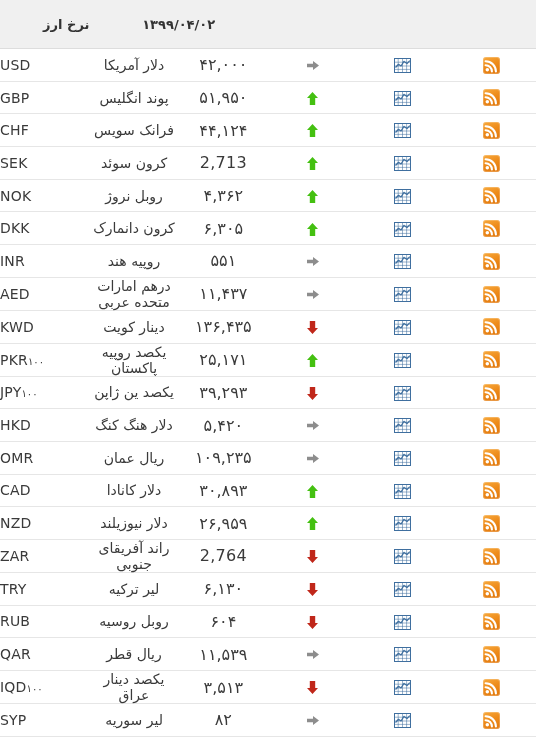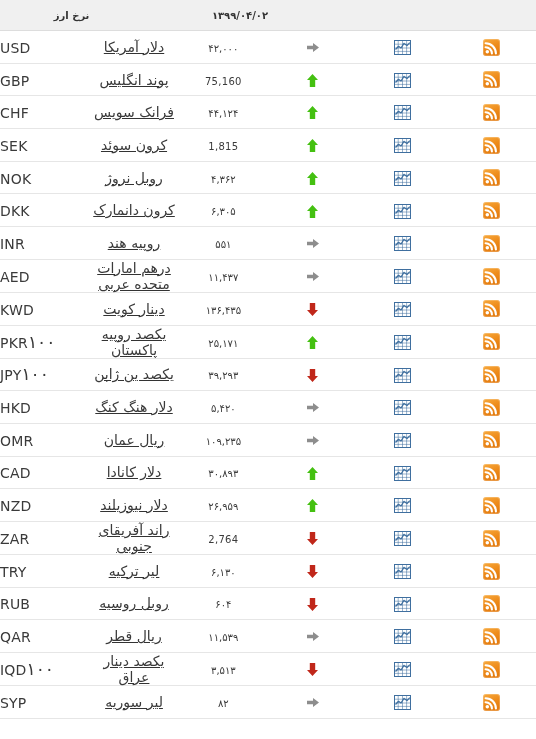--- a/index.html
+++ b/index.html
@@ -19,30 +19,30 @@
   .rate-table {
     width: 536px;
     border-collapse: collapse;
     table-layout: fixed;
   }
 
   
   .rate-table thead th {
     background: #f0f0f0;
     border-bottom: 1px solid #dddddd;
-    height: 30px;
+    height: 48px;
     padding: 0;
     font-weight: bold;
-    font-size: 10px;
+    font-size: 13px;
     color: #333333;
     vertical-align: middle;
   }
   .th-blank { background: #ffffff; border-bottom: 1px solid #dddddd; }
   .th-date {
-    text-align: right;
+    text-align: center;
     padding-left: 16px;
     font-size: 13.5px;
     letter-spacing: .2px;
   }
   .th-title {
     text-align: right;
     padding-right: 14px;
     font-size: 15px;
   }
 
@@ -53,39 +53,39 @@
     padding: 0;
     vertical-align: middle;
     font-size: 13.5px;
     background: #ffffff;
   }
 
   .c-rss   { width: 56px;  text-align: center; }
   .c-chart { width: 44px;  text-align: center; }
   .c-trend { width: 42px;  text-align: center; }
   .c-value { width: 136px; text-align: center; direction: ltr; }
-  .c-name  { width: 180px; text-align: center; padding-left: 6px; text-decoration: underline; }
+  .c-name  { width: 180px; text-align: center; padding-left: 6px; }
   .c-code  { width: 78px;  text-align: left; padding-left: 16px; direction: ltr; margin-top: 16px; }
 
   .c-value span {
     font-family: "DejaVu Sans", "Liberation Sans", sans-serif;
-    font-size: 10px;
+    font-size: 16px;
     color: #3a3a3a;
     letter-spacing: .3px;
   }
   .c-name span {
     font-size: 14px;
     color: #3a3a3a;
   }
   .c-code span {
     font-size: 14px;
     color: #3a3a3a;
     letter-spacing: .2px;
   }
-  .c-code .sup100 { font-size: 17px; }
+  .c-code .sup100 { font-size: 10px; }
 
   
   .rss-icon {
     display: inline-block;
     width: 17px;
     height: 17px;
     border-radius: 3px;
     background: linear-gradient(160deg, #f5a council, #e8730f);
     background: linear-gradient(160deg, #f7a93c 0%, #ee8c1c 45%, #e0760b 100%);
     position: relative;
@@ -153,21 +153,21 @@
             </svg></span></td>
         <td class="c-chart"><span class="chart-icon"><svg width="17" height="15" viewBox="0 0 17 15">
               <rect x="0.5" y="0.5" width="16" height="14" fill="#ffffff" stroke="#3f6f9f" stroke-width="1"></rect>
               <path d="M0.5 4.2H16.5M0.5 8H16.5M0.5 11.4H16.5" stroke="#3f6f9f" stroke-width="0.7" opacity="0.75"></path>
               <path d="M4.2 0.5V14.5M8.5 0.5V14.5M12.6 0.5V14.5" stroke="#3f6f9f" stroke-width="0.7" opacity="0.75"></path>
               <polyline points="1.5,9.5 4.5,6.3 7,8 10,3.4 13,5.6 15.8,2.6" fill="none" stroke="#3f6f9f" stroke-width="1.3" stroke-linejoin="round"></polyline>
             </svg></span></td>
         <td class="c-trend"><span class="trend"><svg width="13" height="15" viewBox="0 0 13 15">
               <path d="M6.5 1 L12 7 H9.2 V14 H3.8 V7 H1 Z" fill="#44c011"></path>
             </svg></span></td>
-        <td class="c-value"><span>75,160</span></td>
+        <td class="c-value"><span>۵۱,۹۵۰</span></td>
         <td class="c-name"><span>پوند انگلیس</span></td>
         <td class="c-code"><span>GBP</span><span class="sup100"></span></td>
       </tr>
       <tr>
         <td class="c-rss"><span class="rss-icon"><svg width="17" height="17" viewBox="0 0 17 17">
               <circle cx="4.3" cy="12.7" r="1.75" fill="#ffffff"></circle>
               <path d="M2.6 8.2a6.3 6.3 0 0 1 6.3 6.3" stroke="#ffffff" stroke-width="2.1" fill="none" stroke-linecap="round"></path>
               <path d="M2.6 4.2a10.3 10.3 0 0 1 10.3 10.3" stroke="#ffffff" stroke-width="2.1" fill="none" stroke-linecap="round"></path>
             </svg></span></td>
         <td class="c-chart"><span class="chart-icon"><svg width="17" height="15" viewBox="0 0 17 15">
@@ -191,21 +191,21 @@
             </svg></span></td>
         <td class="c-chart"><span class="chart-icon"><svg width="17" height="15" viewBox="0 0 17 15">
               <rect x="0.5" y="0.5" width="16" height="14" fill="#ffffff" stroke="#3f6f9f" stroke-width="1"></rect>
               <path d="M0.5 4.2H16.5M0.5 8H16.5M0.5 11.4H16.5" stroke="#3f6f9f" stroke-width="0.7" opacity="0.75"></path>
               <path d="M4.2 0.5V14.5M8.5 0.5V14.5M12.6 0.5V14.5" stroke="#3f6f9f" stroke-width="0.7" opacity="0.75"></path>
               <polyline points="1.5,9.5 4.5,6.3 7,8 10,3.4 13,5.6 15.8,2.6" fill="none" stroke="#3f6f9f" stroke-width="1.3" stroke-linejoin="round"></polyline>
             </svg></span></td>
         <td class="c-trend"><span class="trend"><svg width="13" height="15" viewBox="0 0 13 15">
               <path d="M6.5 1 L12 7 H9.2 V14 H3.8 V7 H1 Z" fill="#44c011"></path>
             </svg></span></td>
-        <td class="c-value"><span>1,815</span></td>
+        <td class="c-value"><span>2,713</span></td>
         <td class="c-name"><span>کرون سوئد</span></td>
         <td class="c-code"><span>SEK</span><span class="sup100"></span></td>
       </tr>
       <tr>
         <td class="c-rss"><span class="rss-icon"><svg width="17" height="17" viewBox="0 0 17 17">
               <circle cx="4.3" cy="12.7" r="1.75" fill="#ffffff"></circle>
               <path d="M2.6 8.2a6.3 6.3 0 0 1 6.3 6.3" stroke="#ffffff" stroke-width="2.1" fill="none" stroke-linecap="round"></path>
               <path d="M2.6 4.2a10.3 10.3 0 0 1 10.3 10.3" stroke="#ffffff" stroke-width="2.1" fill="none" stroke-linecap="round"></path>
             </svg></span></td>
         <td class="c-chart"><span class="chart-icon"><svg width="17" height="15" viewBox="0 0 17 15">

